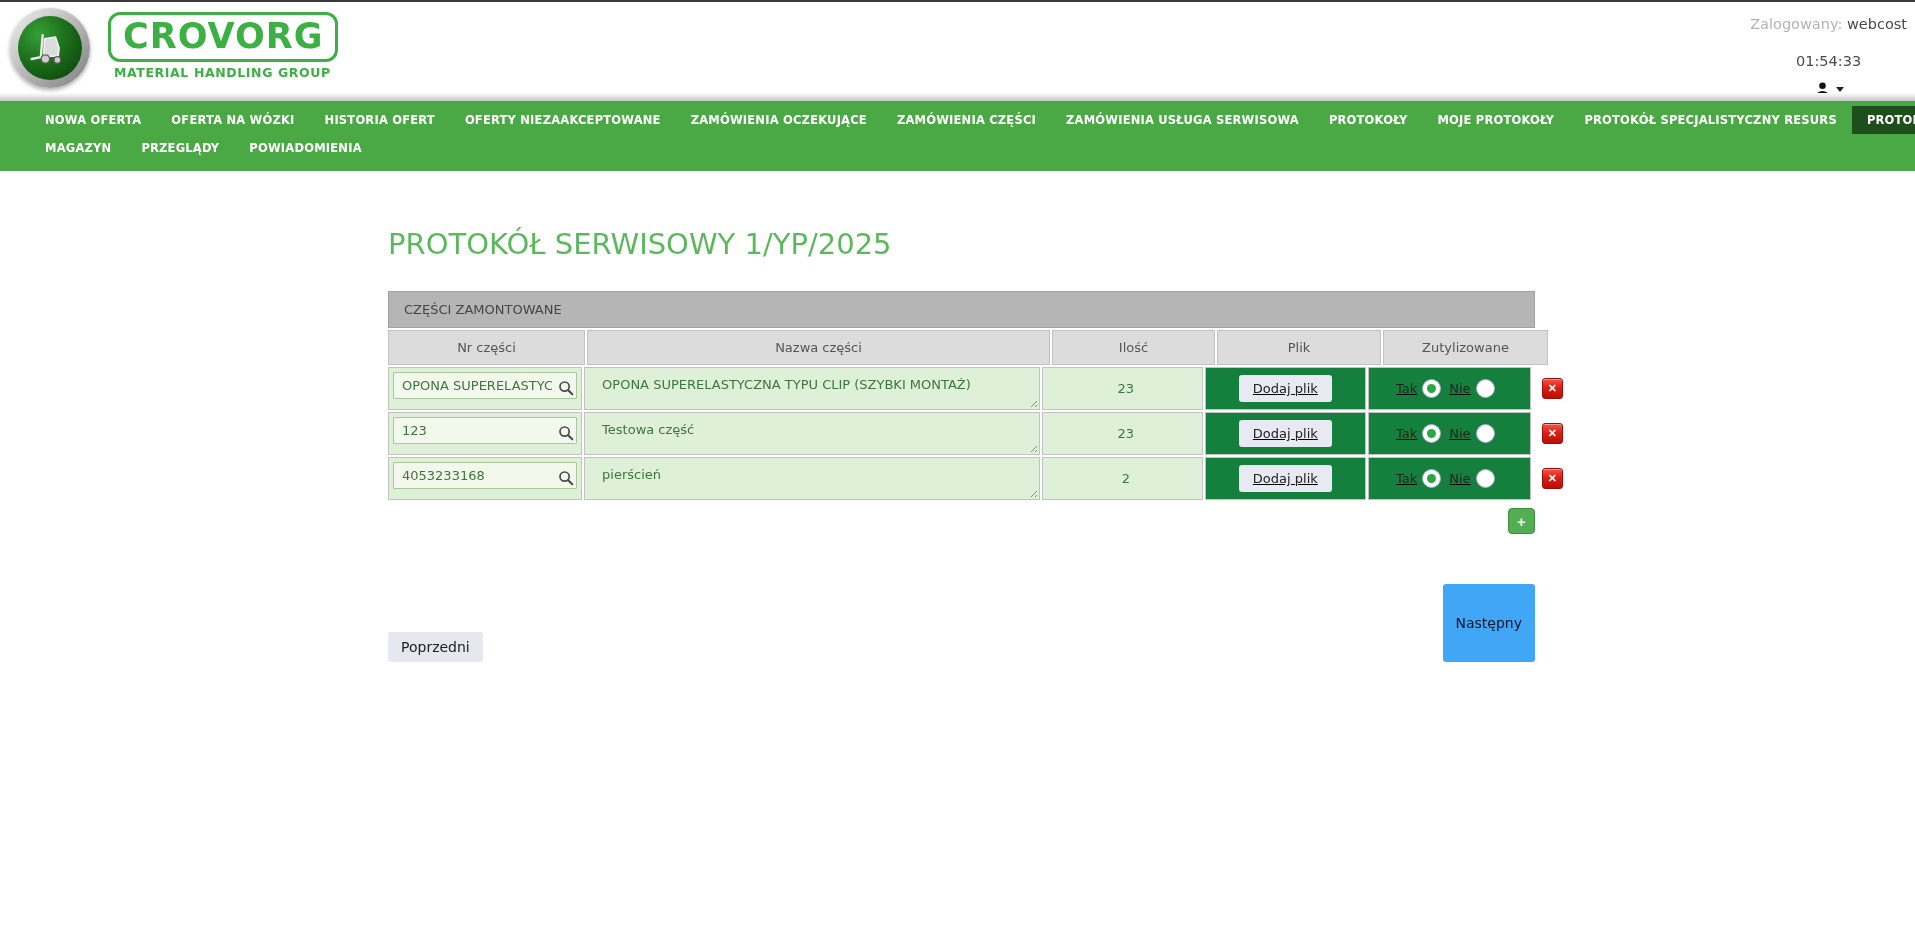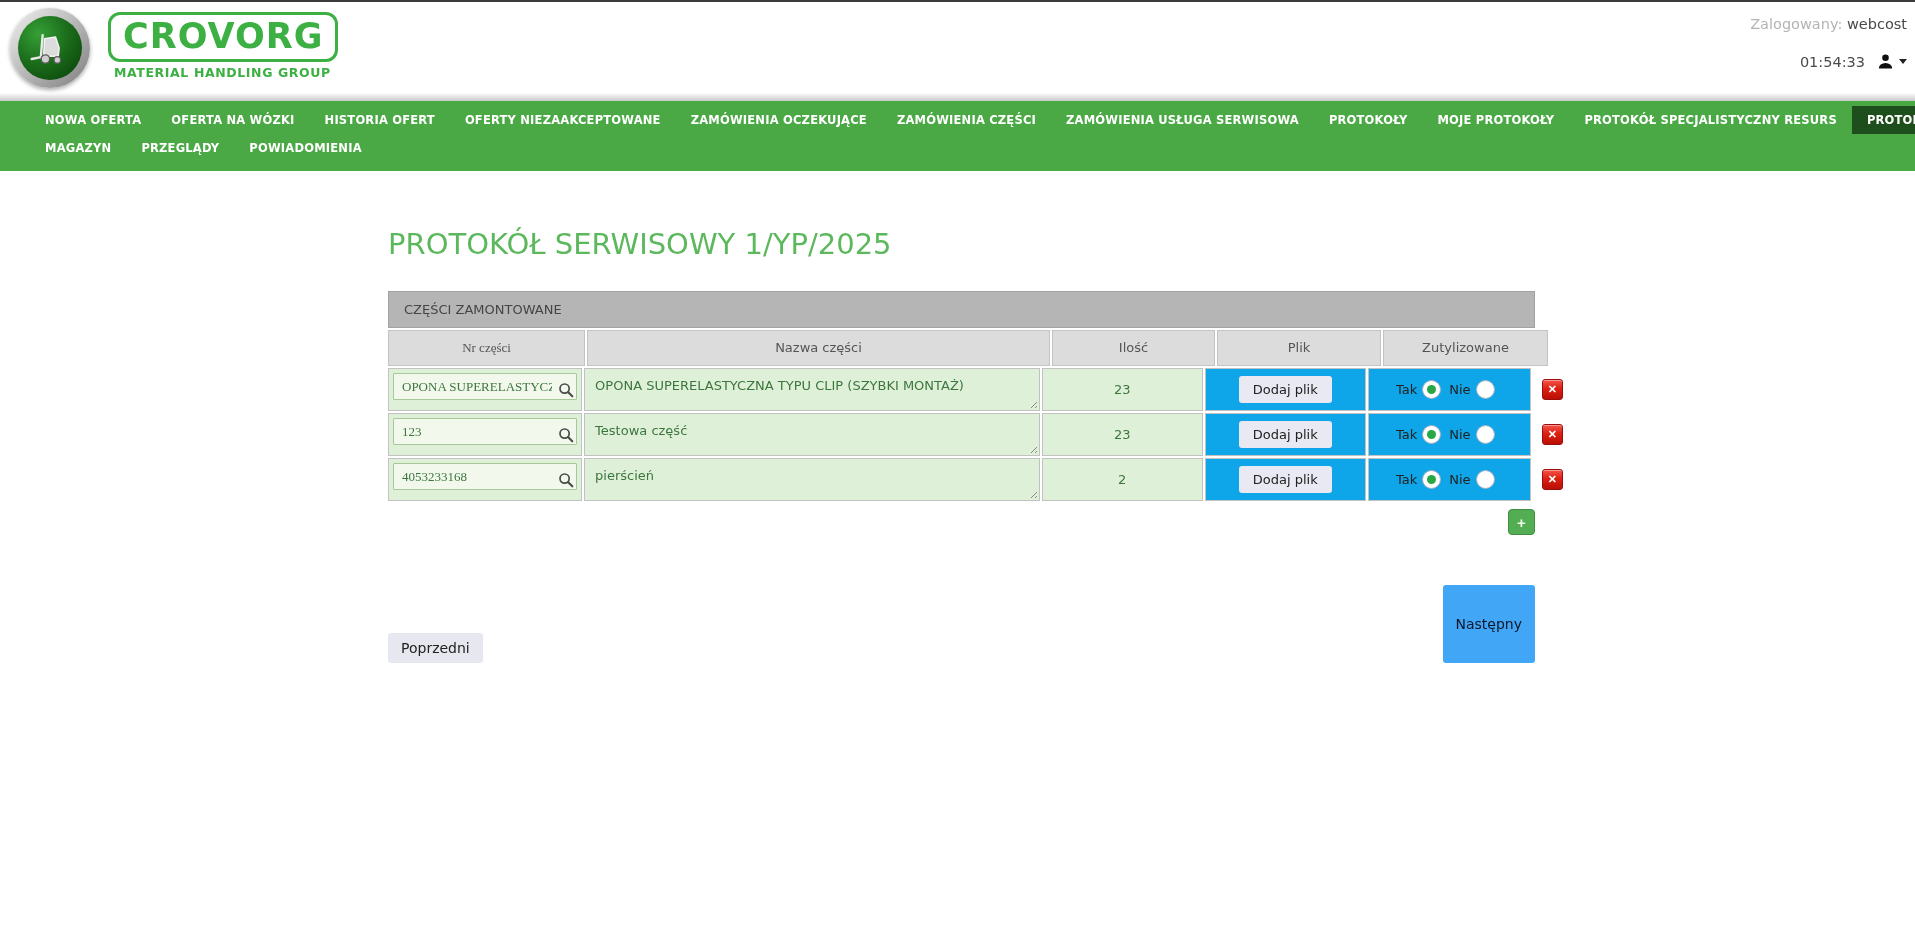--- a/index.html
+++ b/index.html
@@ -40,21 +40,21 @@
   .brand-tagline {
     margin: 3px 0 0 6px;
     font-size: 12.5px; font-weight: bold; letter-spacing: .6px;
     color: #3cb043;
   }
 
   .user-block { position: absolute; right: 8px; top: 14px; text-align: right; }
   .user-line1 { font-size: 14.5px; }
   .user-line1 .muted { color: #b3b3b3; }
   .user-line1 .uname { color: #4a4a4a; }
-  .user-line2 { margin-top: 21px; display: flex; align-items: center; justify-content: flex-end; gap: 12px; }
+  .user-line2 { margin-top: 21px; display: flex; align-items: center; justify-content: flex-end; gap: 12px; flex-direction: column; }
   .session-time { font-size: 14.5px; color: #4a4a4a; }
   .user-menu { display: flex; align-items: center; gap: 5px; cursor: pointer; }
   .caret-down {
     width: 0; height: 0;
     border-left: 4px solid transparent; border-right: 4px solid transparent;
     border-top: 5px solid #222;
   }
 
   
   .nav { background: #4aa944; padding: 5px 0 9px 30px; }
@@ -72,27 +72,27 @@
   .caption-row {
     width: 1147px; background: #b5b5b5; border: 1px solid #a2a2a2;
     padding: 10px 15px; font-size: 13px; color: #454545;
   }
   .flex-row { display: flex; gap: 2px; margin-top: 2px; }
   .hcell {
     background: #dcdcdc; border: 1px solid #c3c3c3;
     font-size: 13px; color: #555; text-align: center; padding: 9px 0;
   }
   .cell { border: 1px solid #c2c2c2; min-height: 36px; position: relative; }
-  .w-nr   { width: 197px; font-family: Liberation Serif, serif; }
+  .w-nr   { width: 197px; }
   .w-name { width: 463px; }
   .w-qty  { width: 163px; }
   .w-file { width: 164px; }
   .w-util { width: 165px; }
-  .c-green { background: #dff0d8; }
-  .c-white { background: #0ea5e9; }
+  .c-green { background: #dff0d8; padding-left: 7px; }
+  .c-white { background: #15803d; text-decoration: underline; }
 
   .c-nr { padding: 4px 4px; }
   .nr-input-wrap { position: relative; width: 100%; height: 27px; }
   .nr-input {
     width: 100%; height: 27px;
     background: #f2f9ec; border: 1px solid #a8c79b; border-radius: 1px;
     font-family: inherit; font-size: 13px; color: #3c763d;
     padding: 2px 24px 2px 8px;
   }
   .mag { position: absolute; right: 3px; top: 5px; cursor: pointer; line-height: 0; }

